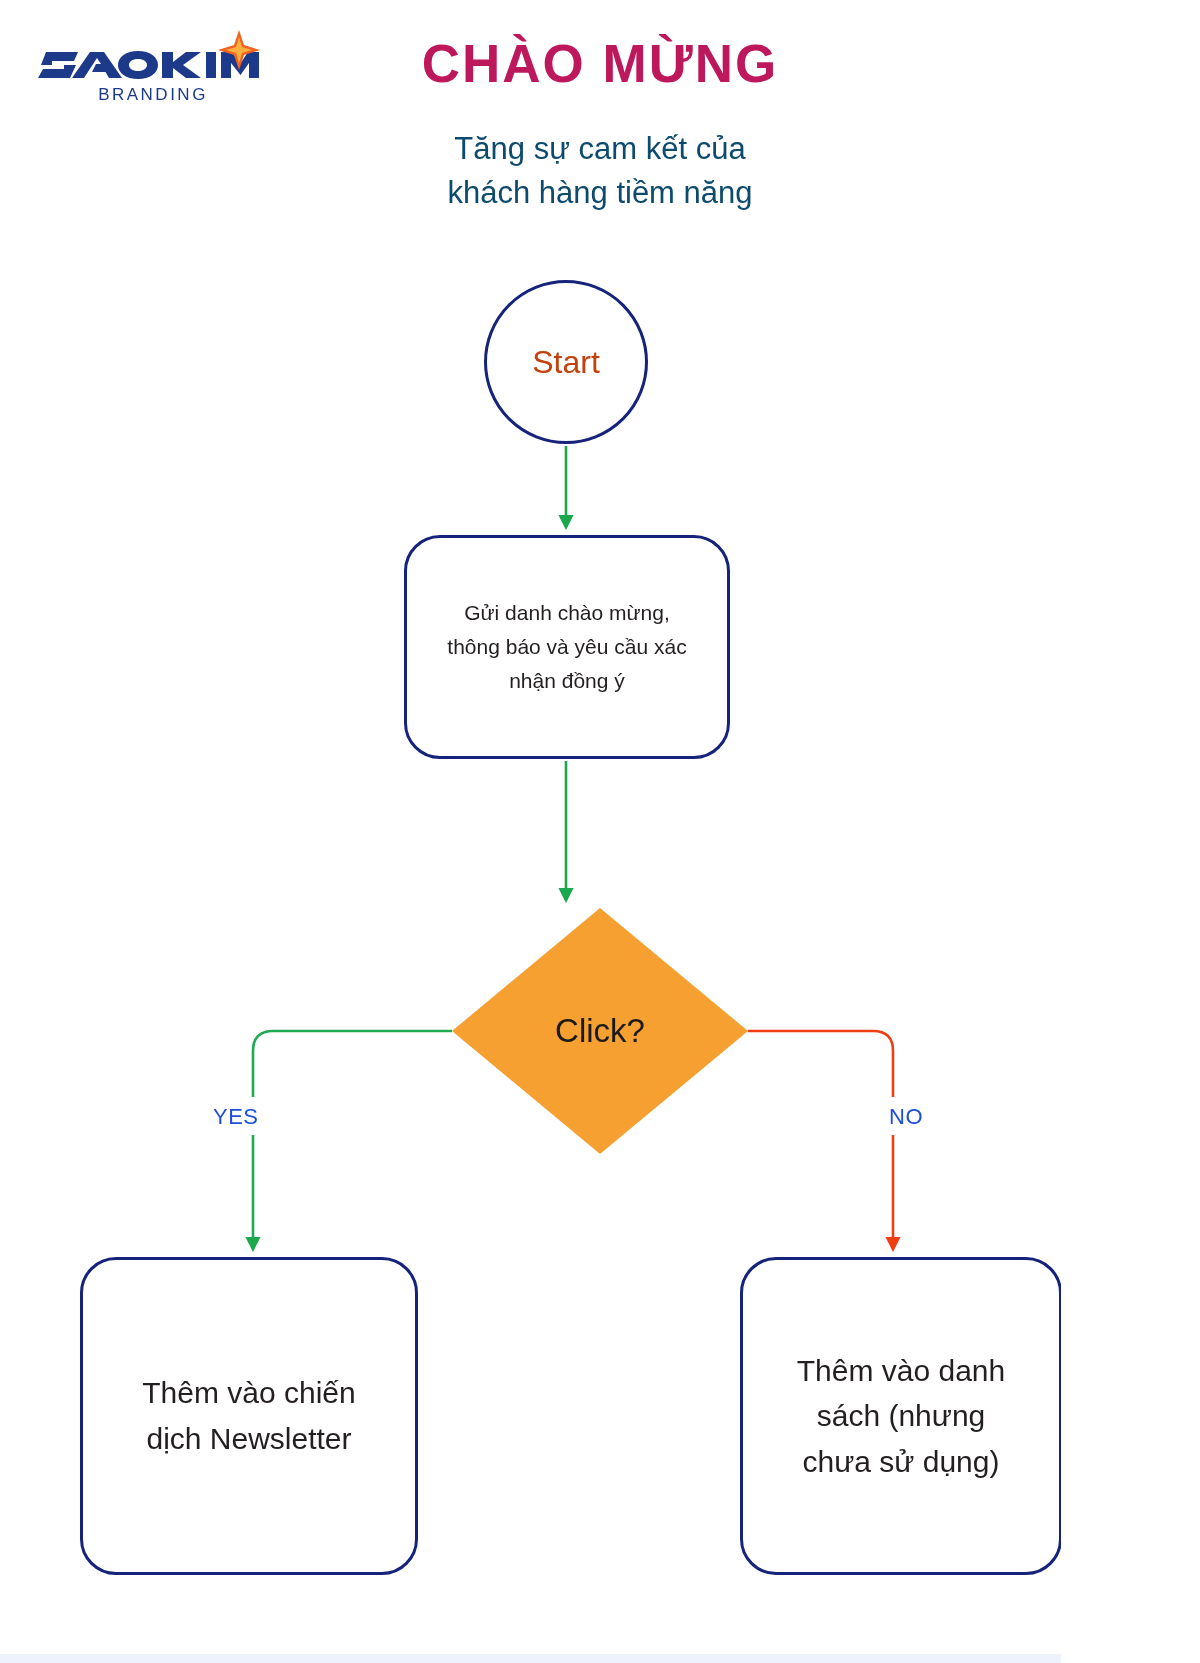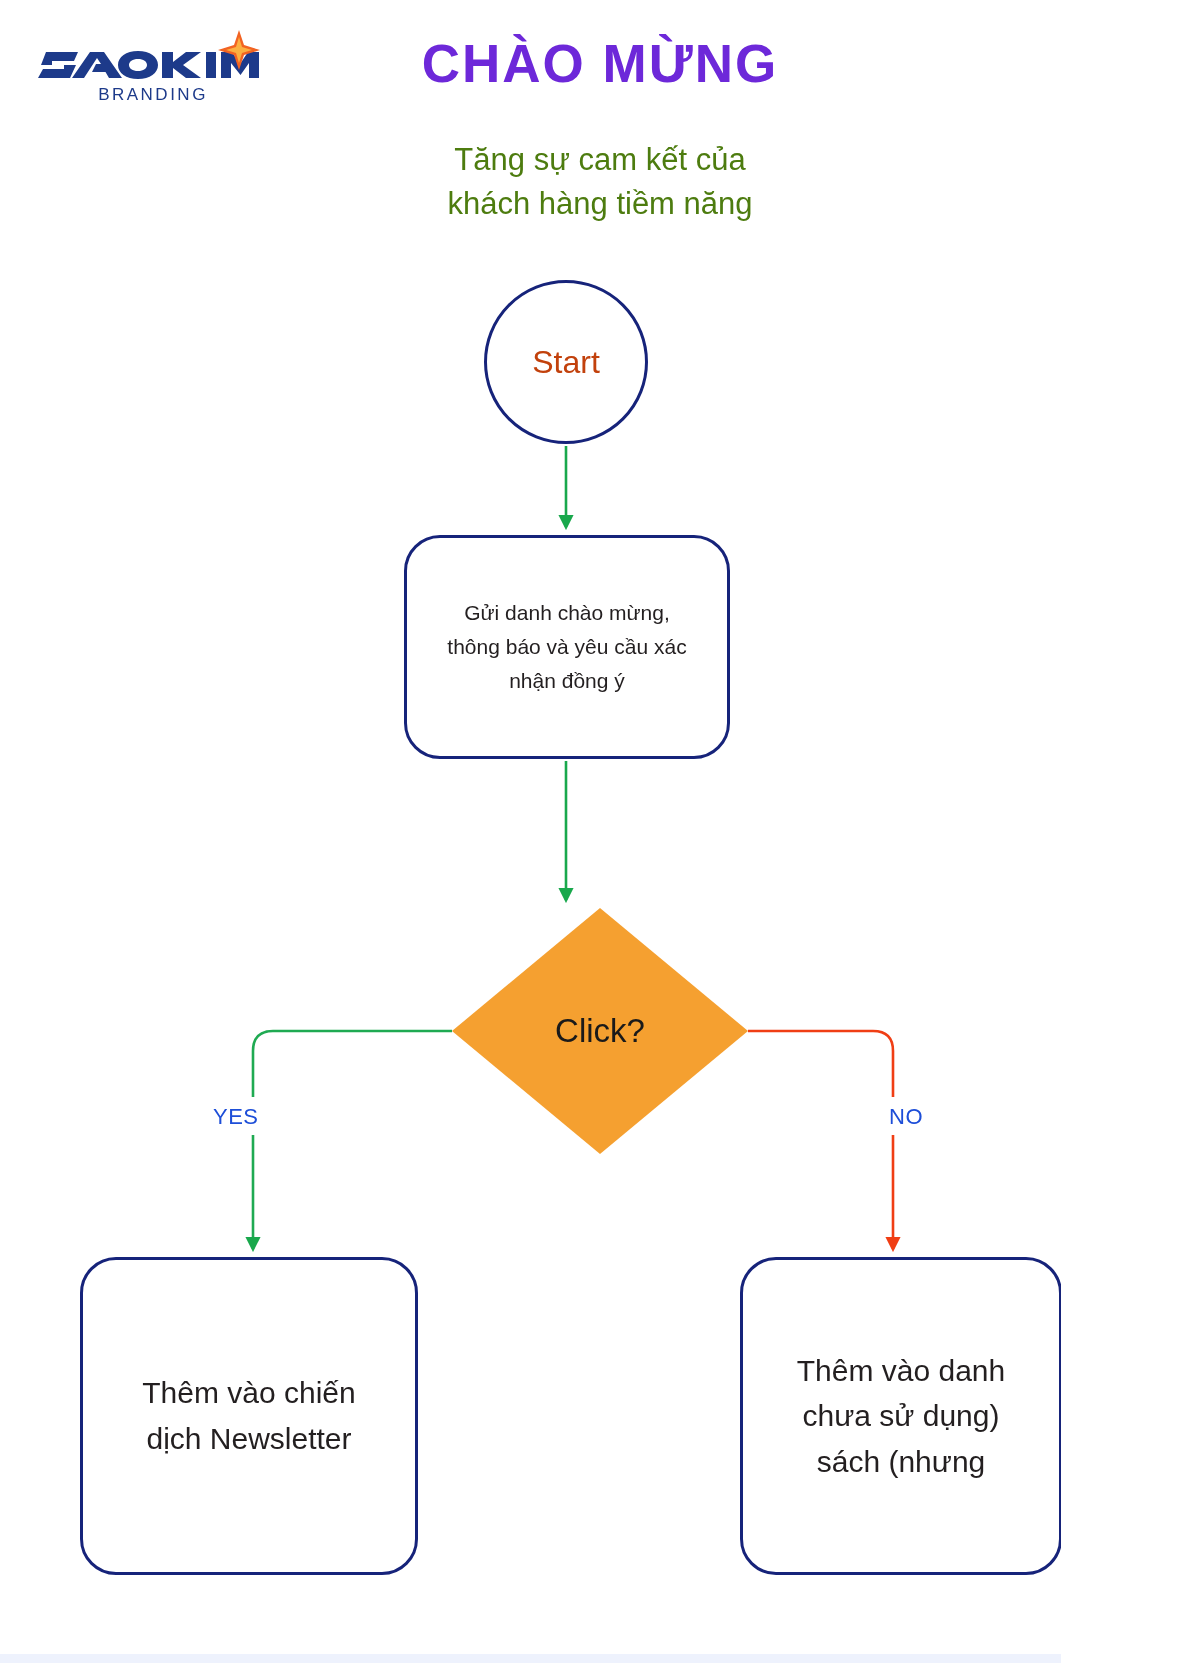--- a/index.html
+++ b/index.html
@@ -30,32 +30,32 @@
 
   #title {
     position: absolute;
     left: 0;
     top: 36px;
     width: 1200px;
     text-align: center;
     font-size: 53px;
     font-weight: bold;
     letter-spacing: 2px;
-    color: #6d28d9;
+    color: #be185d;
     line-height: 1.05;
   }
   #subtitle {
     position: absolute;
     left: 0;
-    top: 138px;
+    top: 127px;
     width: 1200px;
     text-align: center;
     font-size: 31px;
     font-weight: normal;
-    color: #4d7c0f;
+    color: #0c4a6e;
     line-height: 1.42;
   }
   #subtitle .ln { display: block; }
 
   
   .node-circle {
     position: absolute;
     box-sizing: border-box;
     border: 3px solid #16237a;
     border-radius: 50%;
@@ -229,19 +229,19 @@
   <div class="node-box" id="node-yes-box">
     <span>
       <span class="txt">Thêm vào chiến</span>
       <span class="txt">dịch Newsletter</span>
     </span>
   </div>
 
   <div class="node-box" id="node-no-box">
     <span>
       <span class="txt">Thêm vào danh</span>
+      <span class="txt">sách (nhưng</span>
       <span class="txt">chưa sử dụng)</span>
-      <span class="txt">sách (nhưng</span>
     </span>
   </div>
 
   <div id="bottom-band"></div>
 </div>
 
 </body></html>

